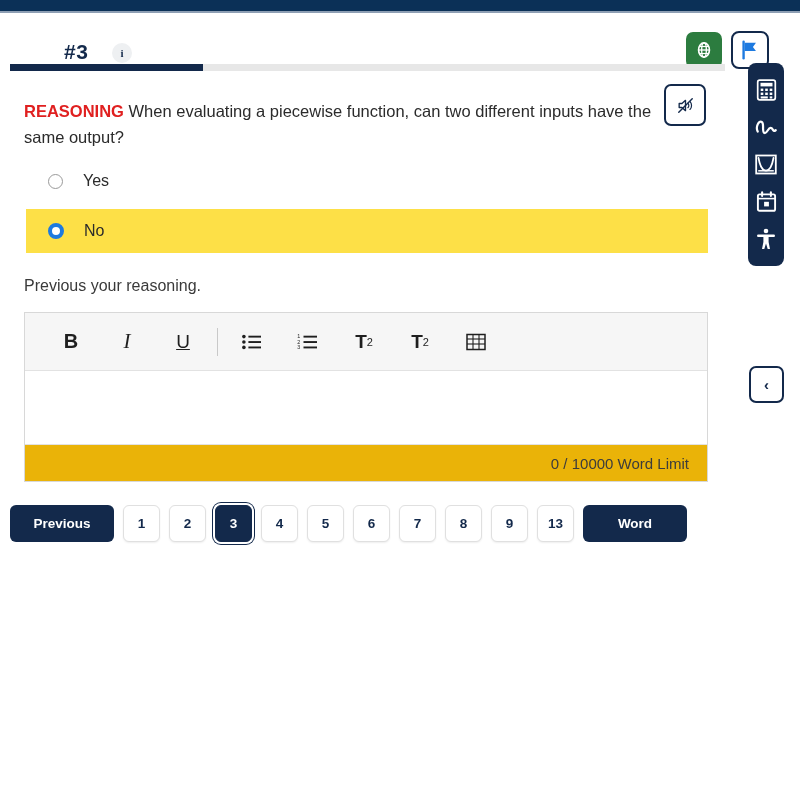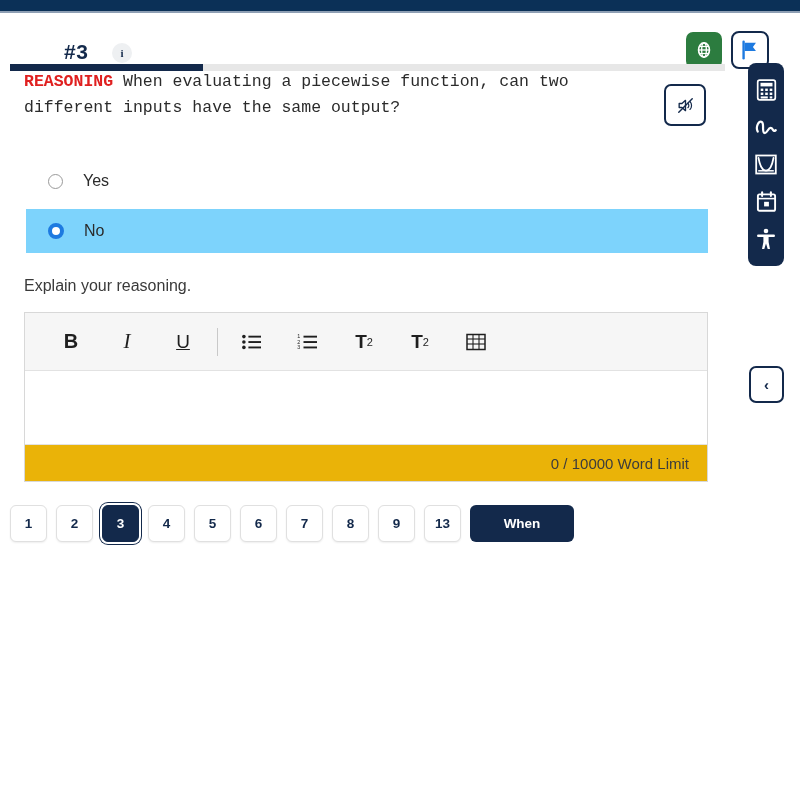--- a/index.html
+++ b/index.html
@@ -70,23 +70,22 @@
     background: #e7e7e7;
   }
   .progress-fill {
     position: absolute; left: 0; top: 0;
     height: 7px;
     background: #13294b;
   }
 
   
   .question-wrap {
-    position: absolute; left: 24px; top: 69px;
+    position: absolute; left: 24px; top: 98px;
     width: 630px;
-    font-family: Liberation Mono, monospace;
   }
   .question-text {
     font-size: 16.5px; line-height: 26px; color: #2b2b2b;
   }
   .reasoning-tag {
     color: #e02020; font-weight: bold;
   }
   .mute-btn {
     position: absolute; left: 664px; top: 84px;
     width: 42px; height: 42px;
@@ -97,21 +96,21 @@
   }
 
   
   .option-row {
     position: absolute; left: 26px;
     width: 682px; height: 44px;
     display: flex; align-items: center;
     cursor: pointer;
   }
   .option-row.opt0 { top: 159px; background: transparent; }
-  .option-row.opt1 { top: 209px; background: #7dd3fc; }
+  .option-row.opt1 { top: 209px; background: #fde047; }
   .radio {
     width: 15px; height: 15px; border-radius: 50%;
     border: 1.5px solid #9a9a9a; background: #fff;
     margin-left: 22px; flex: 0 0 auto;
   }
   .radio.checked {
     border: 4.5px solid #1d7ae0; background: #ffffff;
     width: 16px; height: 16px;
   }
   .option-label {
@@ -264,21 +263,21 @@
 
   <div class="option-row opt0">
     <span class="radio"></span>
     <span class="option-label">Yes</span>
   </div>
   <div class="option-row opt1">
     <span class="radio checked"></span>
     <span class="option-label">No</span>
   </div>
 
-  <div class="explain-label">Explain your reasoning.</div>
+  <div class="explain-label">Previous your reasoning.</div>
 
   <div class="editor">
     <div class="editor-toolbar">
       <div class="tb-btn bold">B</div>
       <div class="tb-gap"></div>
       <div class="tb-btn italic">I</div>
       <div class="tb-gap"></div>
       <div class="tb-btn under">U</div>
       <div class="tb-sep"></div>
 
@@ -321,31 +320,32 @@
         </svg>
       </div>
     </div>
 
     <div class="editor-body"></div>
 
     <div class="editor-footer">0 / 10000 Word Limit</div>
   </div>
 
   <div class="pager">
+    <div class="pg-wide">Previous</div>
     <div class="pg-num">1</div>
     <div class="pg-num">2</div>
     <div class="pg-num active">3</div>
     <div class="pg-num">4</div>
     <div class="pg-num">5</div>
     <div class="pg-num">6</div>
     <div class="pg-num">7</div>
     <div class="pg-num">8</div>
     <div class="pg-num">9</div>
     <div class="pg-num">13</div>
-    <div class="pg-wide">When</div>
+    <div class="pg-wide">Word</div>
   </div>
 
   <div class="rail">
 
     <div class="rail-btn">
       <svg width="21" height="22" viewBox="0 0 20 22">
         <rect x="1.2" y="1.2" width="17.6" height="19.6" rx="2" fill="none" stroke="#ffffff" stroke-width="1.7"></rect>
         <rect x="4" y="3.8" width="12" height="3.6" fill="#ffffff"></rect>
         <rect x="4.2" y="9.6" width="2.6" height="2.4" fill="#ffffff"></rect>
         <rect x="8.7" y="9.6" width="2.6" height="2.4" fill="#ffffff"></rect>

